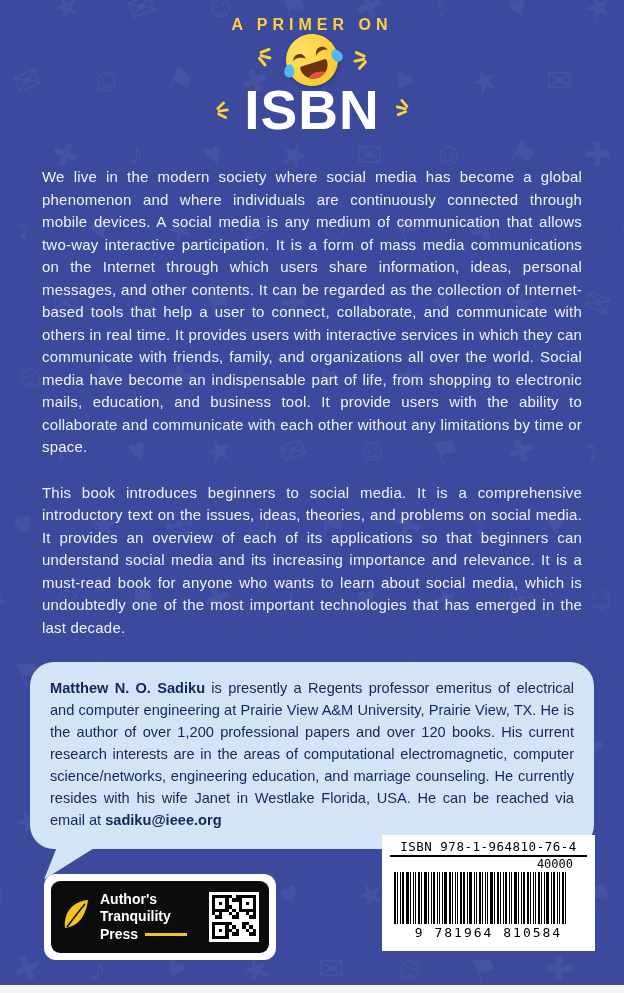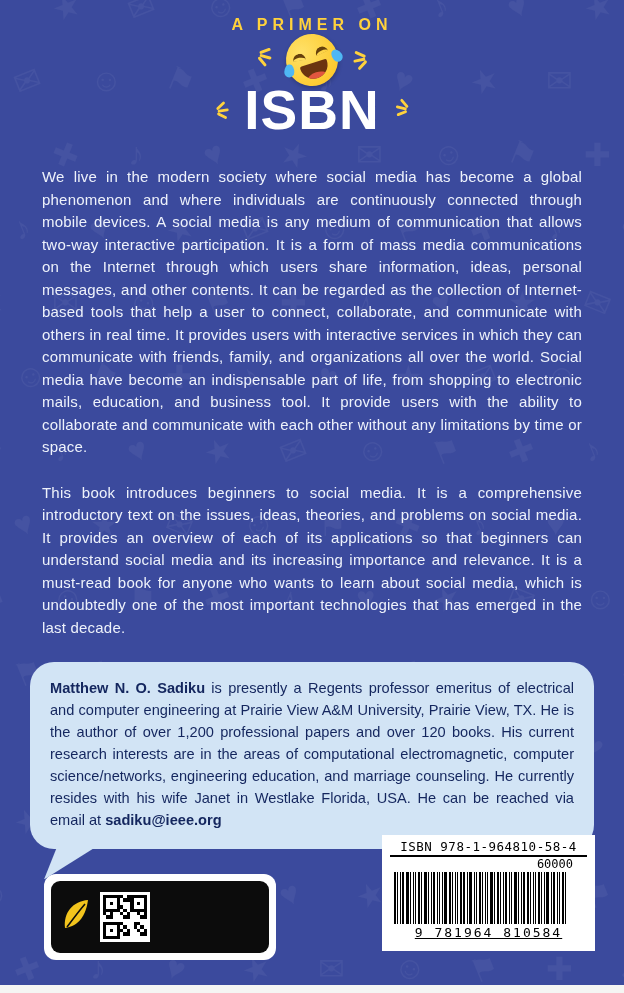--- a/index.html
+++ b/index.html
@@ -119,21 +119,21 @@
     border-bottom:2px solid #000; padding-bottom:1px;
   }
   .price-line {
     font-family:"DejaVu Sans Mono", monospace;
     font-size:12px; text-align:right; color:#000; padding-right:14px;
   }
   .bars { height:52px; margin-top:1px; display:flex; align-items:stretch; padding:0 4px; }
   .bars i { display:inline-block; background:#000; }
   .barcode-number {
     font-family:"DejaVu Sans Mono", monospace;
-    font-size:13px; letter-spacing:2px; text-align:center; color:#000; margin-top:1px;text-decoration:underline;
+    font-size:13px; letter-spacing:2px; text-align:center; color:#000; margin-top:1px;
   }
 
   .page-edge { position:absolute; left:0; right:0; bottom:0; height:8px;
     background:#f5f5f3; z-index:3; }
 </style>
 </head>
 <body>
 
 <div class="cover">
 
@@ -313,20 +313,28 @@
   </section>
 
   <div class="publisher-card">
     <div class="publisher-inner">
       <span>
         <svg width="30" height="36" viewBox="0 0 30 36">
           <path d="M4 31 C2 16 12 4 27 3 C25 18 18 29 4 31 Z" fill="#f2c41d"></path>
           <path d="M6 30 C12 22 18 14 24 7" stroke="#0c0c0c" stroke-width="1.6" fill="none"></path>
         </svg>
       </span>
+      <div class="publisher-name">
+        <div>Author's</div>
+        <div>Tranquility</div>
+        <div class="press-line">
+          <span>Press</span>
+          <span class="press-underline"></span>
+        </div>
+      </div>
       <div class="qr">
           <i class="b"></i>
           <i class="b"></i>
           <i class="b"></i>
           <i class="b"></i>
           <i class="b"></i>
           <i class="b"></i>
           <i></i>
           <i class="b"></i>
           <i class="b"></i>
@@ -488,22 +496,22 @@
           <i></i>
           <i></i>
           <i></i>
           <i></i>
           <i></i>
         </div>
     </div>
   </div>
 
   <div class="barcode-card">
-    <div class="isbn-line">ISBN 978-1-964810-58-4</div>
-    <div class="price-line">60000</div>
+    <div class="isbn-line">ISBN 978-1-964810-76-4</div>
+    <div class="price-line">40000</div>
     <div class="bars">
         <i style="width: 2px; margin-right: 1px;"></i>
         <i style="width: 1px; margin-right: 2px;"></i>
         <i style="width: 1px; margin-right: 1px;"></i>
         <i style="width: 2px; margin-right: 2px;"></i>
         <i style="width: 3px; margin-right: 1px;"></i>
         <i style="width: 1px; margin-right: 2px;"></i>
         <i style="width: 1px; margin-right: 1px;"></i>
         <i style="width: 1px; margin-right: 2px;"></i>
         <i style="width: 2px; margin-right: 1px;"></i>

